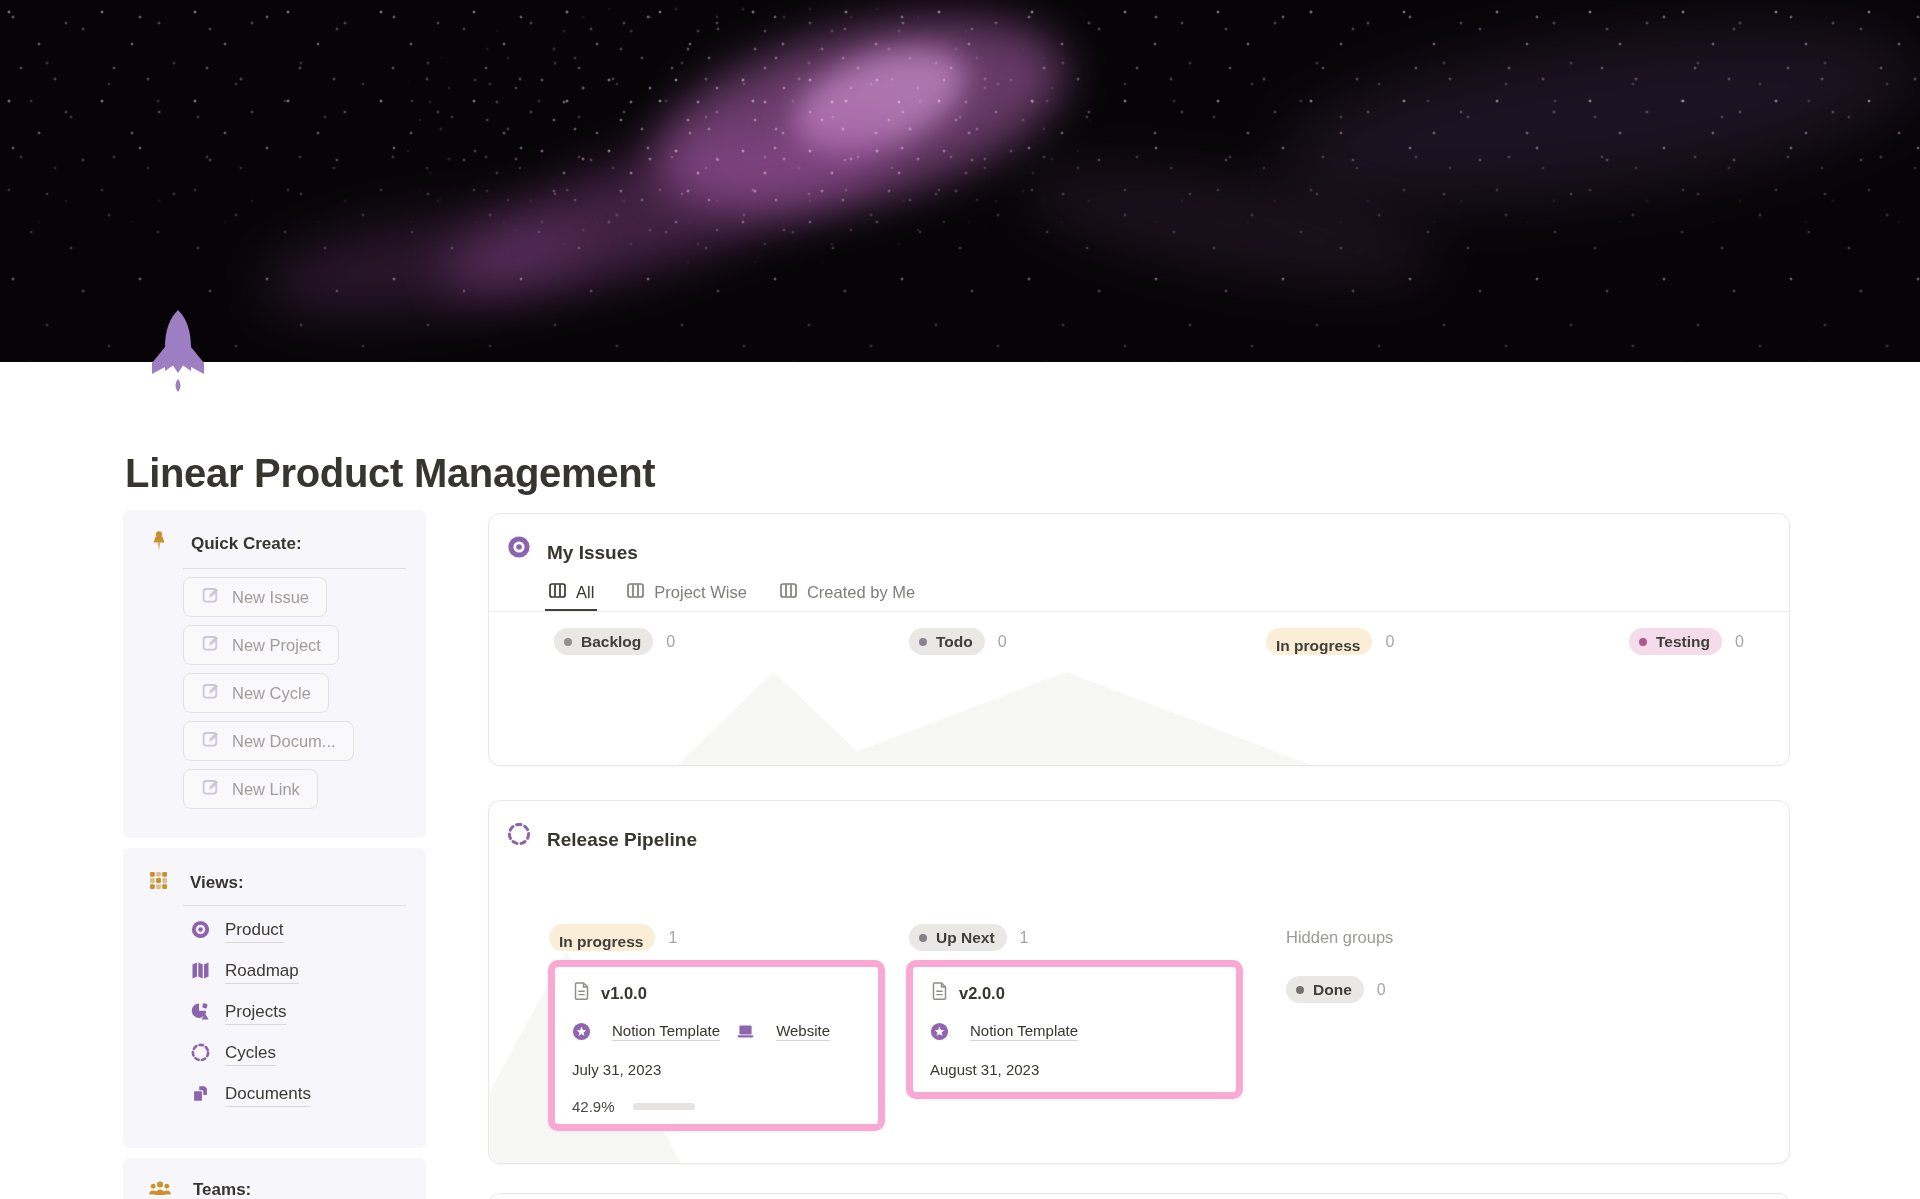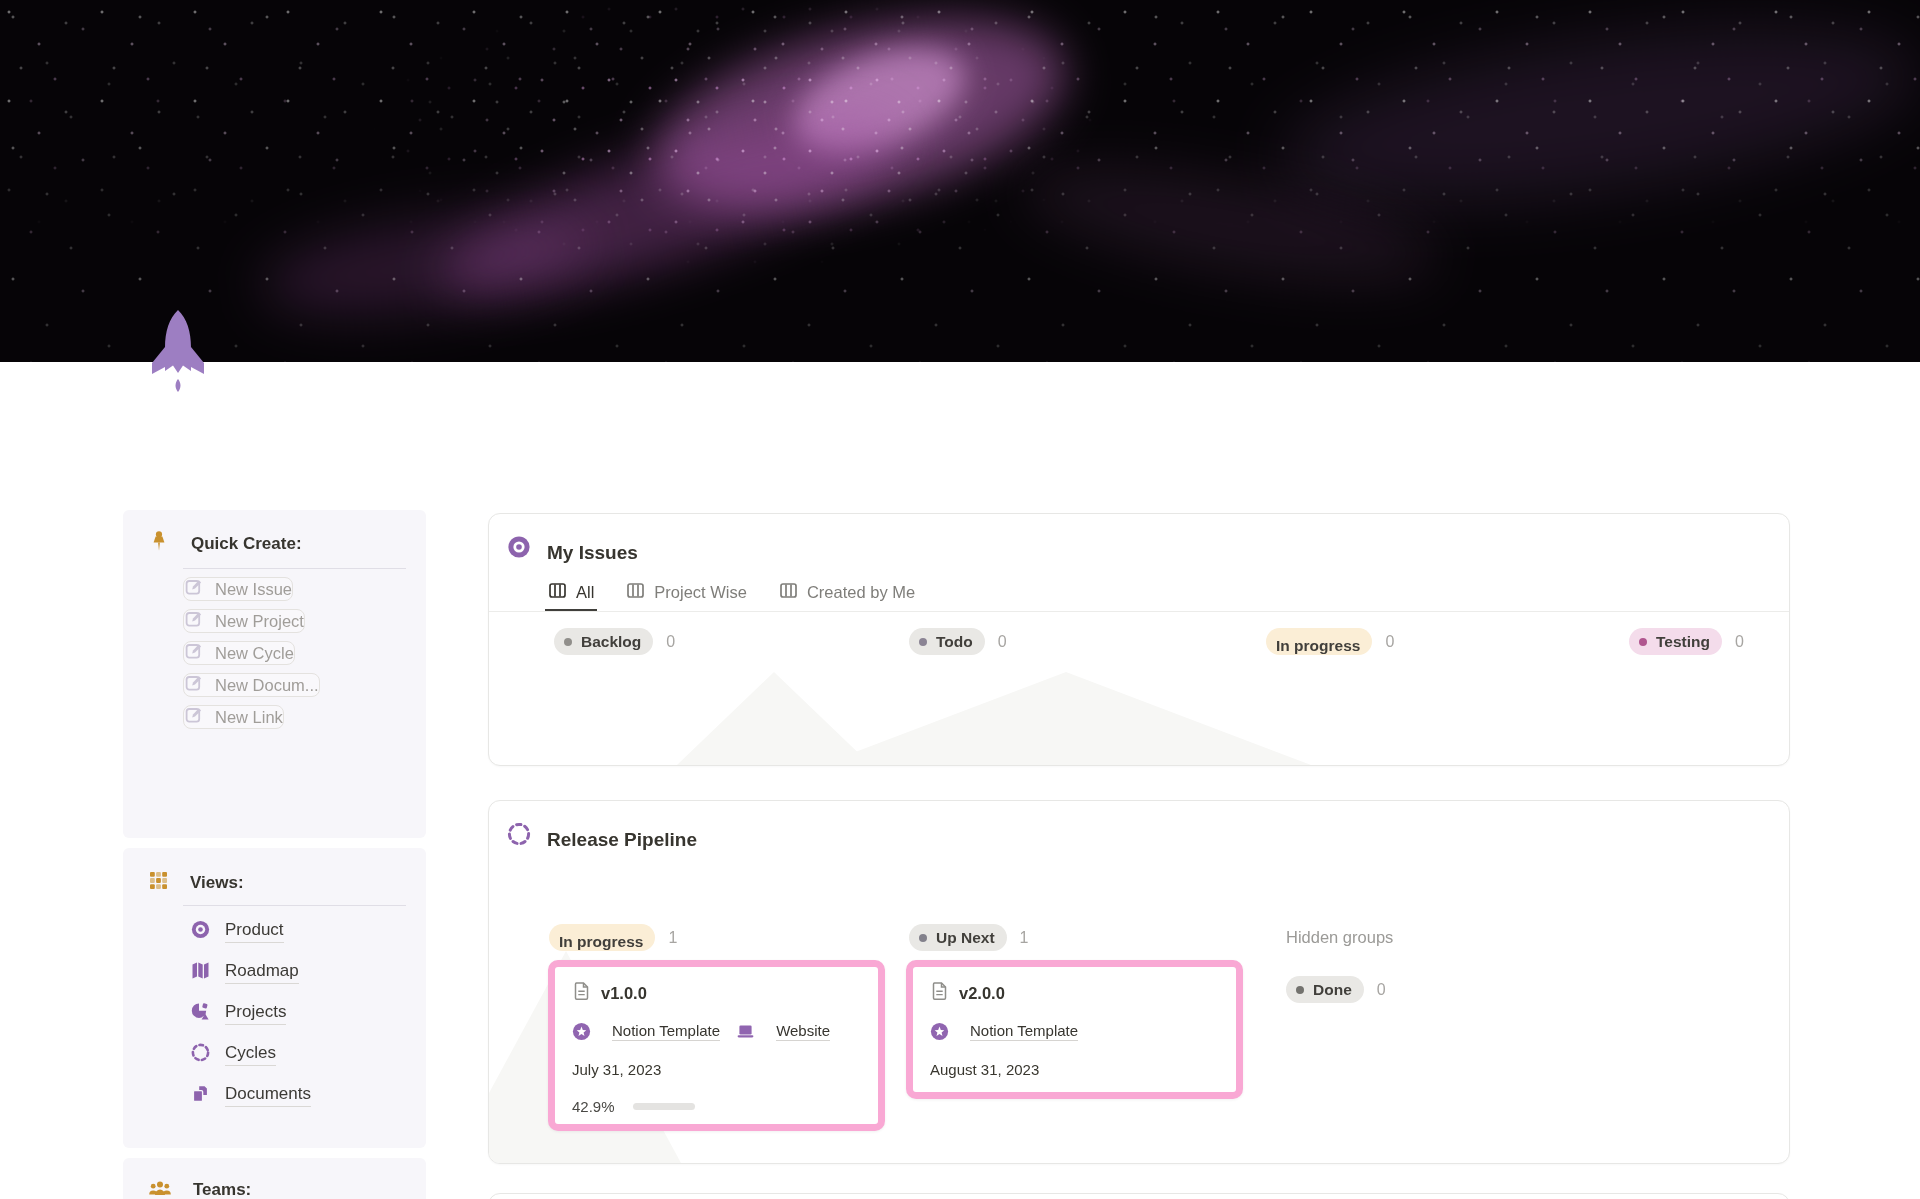--- a/index.html
+++ b/index.html
@@ -53,22 +53,22 @@
               letter-spacing:-.3px;color:#37352f;}
 
   
   .side-box{position:absolute;left:123px;width:303px;background:#f7f6fa;border-radius:6px;box-sizing:border-box;}
   .sb-quick{top:510px;height:328px;padding-top:20px;}
   .sb-views{top:848px;height:300px;padding-top:22px;}
   .sb-teams{top:1158px;height:70px;padding-top:20px;}
   .sb-head{display:flex;align-items:center;gap:21px;padding-left:25px;}
   .sb-head .txt{font-size:17px;font-weight:700;color:#37352f;}
   .sb-divider{margin:10px 20px 0 60px;border-bottom:1px solid #e0dee6;}
-  .qc-btn{display:inline-flex;align-items:center;gap:11px;height:24px;margin:8px 0 0 60px;
-          padding:0 0;border:1px solid #e4e2df;border-radius:8px;background:rgba(255,255,255,.28);
+  .qc-btn{display:inline-flex;align-items:center;gap:11px;height:40px;margin:8px 0 0 60px;
+          padding:0 17px;border:1px solid #e4e2df;border-radius:8px;background:rgba(255,255,255,.28);
           color:#a09d99;font-size:16.5px;box-sizing:border-box;cursor:pointer;}
   .qc-btn:first-of-type{margin-top:14px;}
   .view-item{display:flex;align-items:center;gap:14px;height:32px;margin:9px 0 0 67px;cursor:pointer;}
   .view-item:first-of-type{margin-top:15px;}
   .view-item .lbl{font-size:17px;color:#3c3a36;border-bottom:1px solid #dad8d5;padding-bottom:2px;}
 
   
   .main-card{position:absolute;left:488px;width:1302px;background:#fff;border:1px solid #e7e7e5;
              border-radius:12px;box-shadow:0 1px 2px rgba(15,15,15,.03);box-sizing:border-box;overflow:hidden;}
   .mc-issues{top:513px;height:253px;}
@@ -125,20 +125,21 @@
 
   <div class="rocket">
     <svg width="60" height="88" viewBox="0 0 60 88">
       <path d="M30,2 C21,11 17,23 17,40 L17,63 L25,57.5 L30,65 L35,57.5 L43,63 L43,40 C43,23 39,11 30,2 Z" fill="#9d7ec2"></path>
       <path d="M17,39 L4,55 L4,66 L17,59 Z" fill="#9d7ec2"></path>
       <path d="M43,39 L56,55 L56,66 L43,59 Z" fill="#9d7ec2"></path>
       <path d="M30,71 C26.7,75 26.7,80 30,84 C33.3,80 33.3,75 30,71 Z" fill="#9d7ec2"></path>
     </svg>
   </div>
 
+  <h1 class="page-title">Linear Product Management</h1>
 
   <div class="side-box sb-quick">
     <div class="sb-head">
       <span>
         <svg width="22" height="24" viewBox="0 0 22 24">
           <circle cx="11" cy="4.4" r="3.1" fill="#c9912e"></circle>
           <path d="M7.6,6.5 L14.4,6.5 L16.4,12.6 L5.6,12.6 Z" fill="#c9912e"></path>
           <path d="M10.1,12.6 L11,20.5 L11.9,12.6 Z" fill="#c9912e"></path>
         </svg>
       </span>

